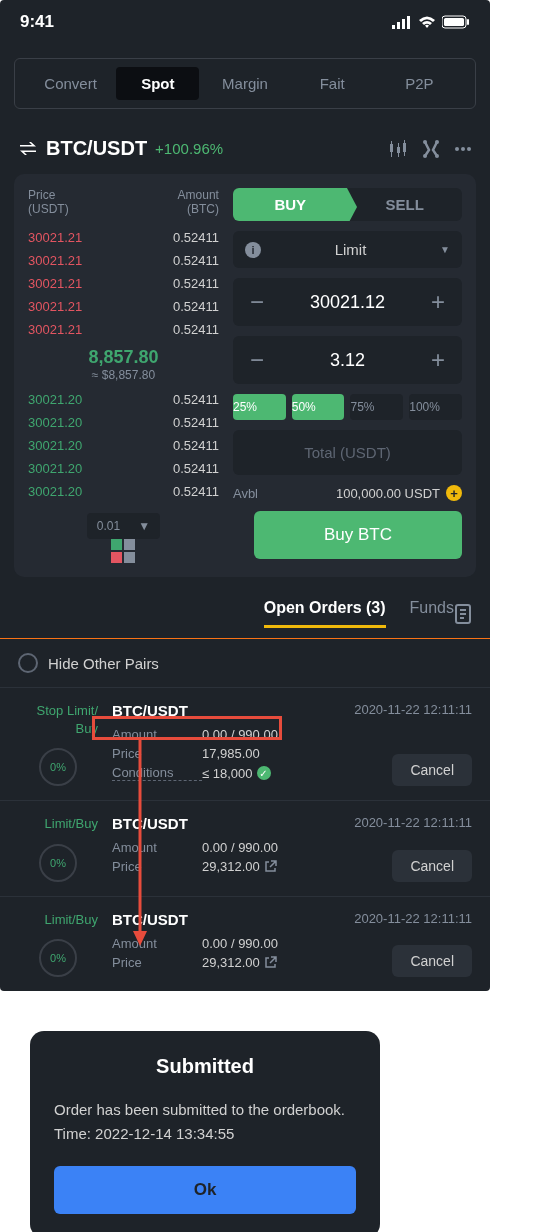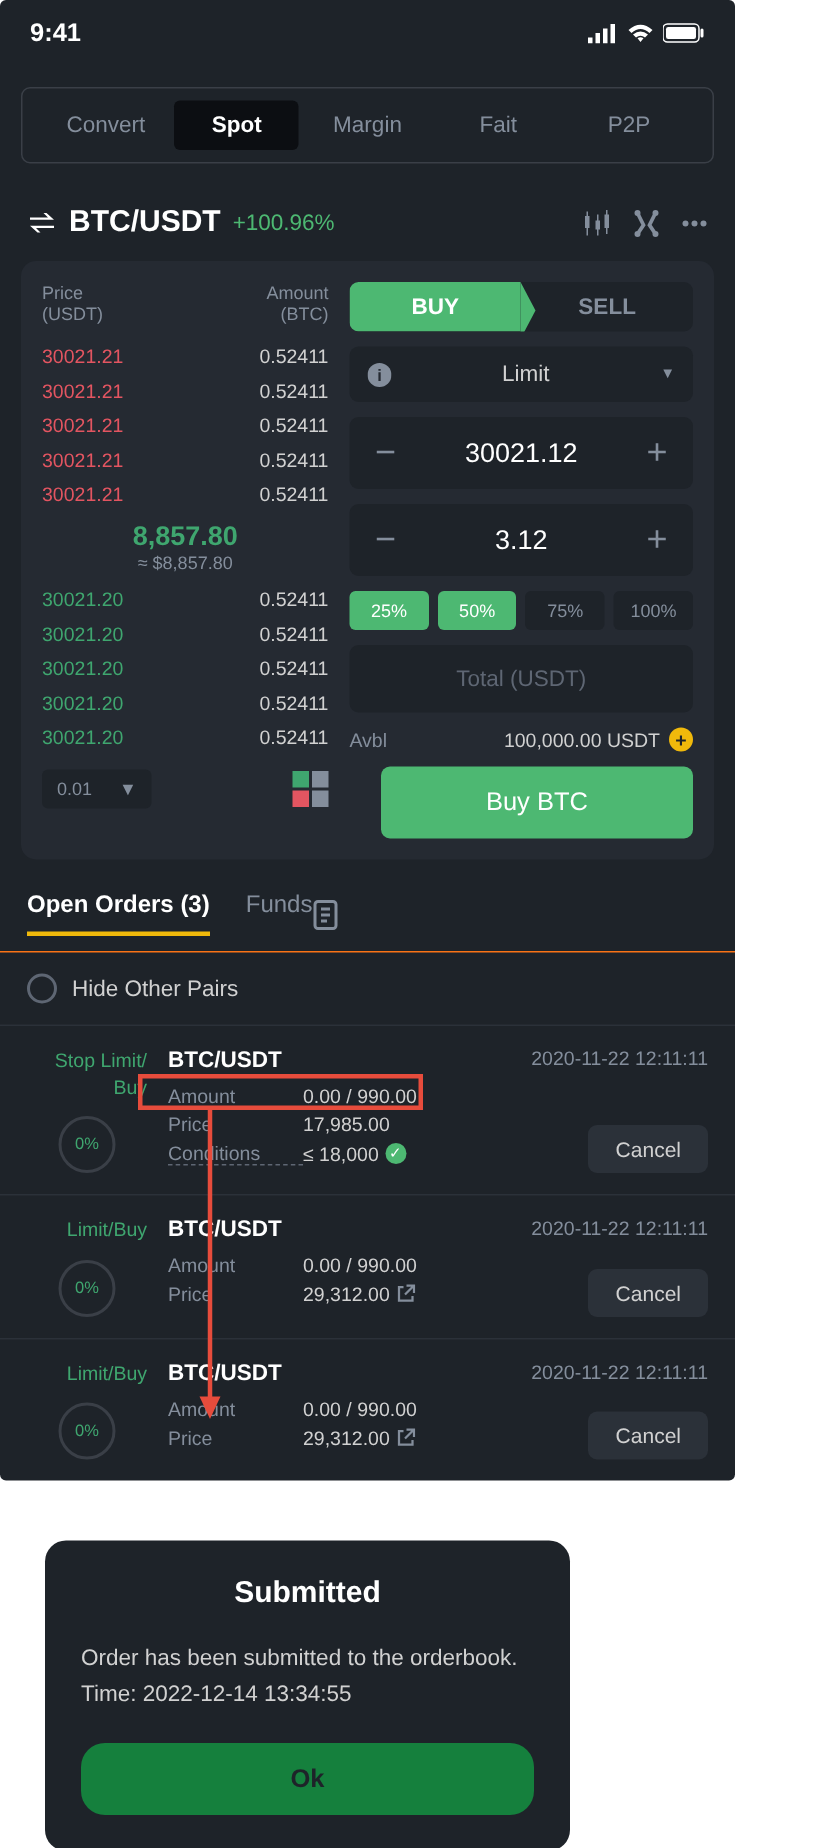--- a/index.html
+++ b/index.html
@@ -20,46 +20,46 @@
     .ob-header { display: flex; justify-content: space-between; color: #848e9c; font-size: 12px; margin-bottom: 10px; }
     .ob-header > div { display: flex; flex-direction: column; }
     .ob-header > div:last-child { text-align: right; }
     .ob-row { display: flex; justify-content: space-between; font-size: 13px; padding: 4px 0; }
     .ob-price-sell { color: #e35561; }
     .ob-price-buy { color: #3fa66f; }
     .ob-amount { color: #d1d1d1; }
     .ob-mid { text-align: center; margin: 6px 0; }
     .ob-mid-price { color: #3fa66f; font-size: 18px; font-weight: 700; }
     .ob-mid-sub { color: #848e9c; font-size: 12px; }
-    .ob-footer { display: flex; justify-content: space-between; align-items: center; margin-top: 10px; }
+    .ob-footer { display: flex; justify-content: space-between; align-items: center; margin-top: 10px; flex-direction: column; }
     .ob-select { background: #1e2329; color: #848e9c; padding: 6px 10px; border-radius: 4px; font-size: 12px; display: flex; align-items: center; gap: 18px; }
     .ob-grid-icon { width: 24px; height: 24px; display: grid; grid-template: 1fr 1fr / 1fr 1fr; gap: 2px; }
     .ob-grid-icon span:nth-child(1) { background: #3fa66f; }
     .ob-grid-icon span:nth-child(2) { background: #848e9c; }
     .ob-grid-icon span:nth-child(3) { background: #e35561; }
     .ob-grid-icon span:nth-child(4) { background: #848e9c; }
     .trade-form { flex: 1; }
     .bs-toggle { display: flex; background: #1e2329; border-radius: 6px; overflow: hidden; margin-bottom: 10px; position: relative; }
     .bs-btn { flex: 1; text-align: center; padding: 8px; font-size: 15px; font-weight: 600; color: #848e9c; cursor: pointer; }
     .bs-btn.buy { background: #4db872; color: #fff; position: relative; }
     .bs-btn.buy::after { content: ''; position: absolute; right: -10px; top: 0; border-top: 19px solid transparent; border-bottom: 19px solid transparent; border-left: 10px solid #4db872; }
     .order-type { display: flex; align-items: center; justify-content: space-between; background: #1e2329; border-radius: 6px; padding: 10px 12px; margin-bottom: 10px; color: #848e9c; font-size: 15px; }
     .num-input { display: flex; align-items: center; justify-content: space-between; background: #1e2329; border-radius: 6px; padding: 12px; margin-bottom: 10px; }
     .num-btn { color: #848e9c; font-size: 24px; cursor: pointer; width: 24px; text-align: center; line-height: 1; }
     .num-val { color: #fff; font-size: 18px; font-weight: 500; }
     .pct-row { display: flex; gap: 6px; margin-bottom: 10px; }
-    .pct { flex: 1; text-align: center; padding: 6px 0; background: #1e2329; color: #848e9c; font-size: 12px; border-radius: 4px; cursor: pointer; }
+    .pct { flex: 1; padding: 6px 0; background: #1e2329; color: #848e9c; font-size: 12px; border-radius: 4px; cursor: pointer; }
     .pct.active { background: #4db872; color: #fff; }
     .total { background: #1e2329; border-radius: 6px; padding: 14px; text-align: center; color: #5e6673; font-size: 15px; margin-bottom: 10px; }
     .avbl { display: flex; justify-content: space-between; align-items: center; margin-bottom: 10px; font-size: 13px; }
     .avbl-label { color: #848e9c; }
     .avbl-val { color: #d1d1d1; display: flex; align-items: center; gap: 6px; }
     .plus-circle { width: 16px; height: 16px; border-radius: 50%; background: #f0b90b; color: #1e2329; display: flex; align-items: center; justify-content: center; font-weight: 700; font-size: 13px; }
     .buy-btn { background: #4db872; color: #fff; text-align: center; padding: 14px; border-radius: 6px; font-size: 17px; font-weight: 500; cursor: pointer; margin-left: 21px; }
-    .orders-header { display: flex; justify-content: flex-start; align-items: center; padding: 22px 18px 10px; }
+    .orders-header { display: flex; justify-content: flex-end; align-items: center; padding: 22px 18px 10px; }
     .orders-tabs { display: flex; gap: 24px; }
     .orders-tab { color: #848e9c; font-size: 16px; padding-bottom: 8px; }
     .orders-tab.active { color: #fff; font-weight: 600; border-bottom: 3px solid #f0b90b; }
     .doc-icon { color: #848e9c; }
     .hide-row { display: flex; justify-content: space-between; align-items: center; padding: 14px 18px; border-top: 1px solid #f97316; }
     .hide-left { display: flex; align-items: center; gap: 10px; }
     .radio { width: 20px; height: 20px; border: 2px solid #5e6673; border-radius: 50%; }
     .hide-label { color: #d1d1d1; font-size: 15px; }
     .cancel-all { background: #2b3139; color: #d1d1d1; padding: 8px 14px; border-radius: 6px; font-size: 14px; cursor: pointer; }
     .order-item { padding: 14px 18px; border-top: 1px solid #2b3139; display: flex; gap: 14px; }
@@ -76,21 +76,21 @@
     .check-icon { width: 14px; height: 14px; background: #4db872; border-radius: 50%; display: inline-flex; align-items: center; justify-content: center; color: #fff; font-size: 10px; }
     .share-icon { color: #848e9c; }
     .order-cancel { position: absolute; right: 18px; bottom: 14px; }
     .order-item { position: relative; }
     .cancel-btn { background: #2b3139; color: #d1d1d1; padding: 8px 18px; border-radius: 6px; font-size: 14px; cursor: pointer; }
     .highlight-box { position: absolute; border: 3px solid #e74c3c; pointer-events: none; }
     .arrow-svg { position: absolute; }
     .dialog { background: #1e2329; width: 350px; margin: 40px 0 0 30px; border-radius: 14px; padding: 24px; color: #fff; }
     .dialog-title { text-align: center; font-size: 20px; font-weight: 700; margin-bottom: 20px; }
     .dialog-body { font-size: 15px; line-height: 1.6; color: #d1d1d1; margin-bottom: 20px; }
-    .dialog-ok { background: #15803d; color: #1e2329; text-align: center; padding: 14px; border-radius: 16px; font-size: 17px; font-weight: 600; cursor: pointer; }
+    .dialog-ok { background: #3b82f6; color: #1e2329; text-align: center; padding: 14px; border-radius: 6px; font-size: 17px; font-weight: 600; cursor: pointer; }
     .swap-icon { display: inline-block; }
   </style>
 </head>
 <body>
 
 <div style="position:relative;">
 <div class="phone">
   <div class="status-bar">
     <span>9:41</span>
     <div class="status-icons">

